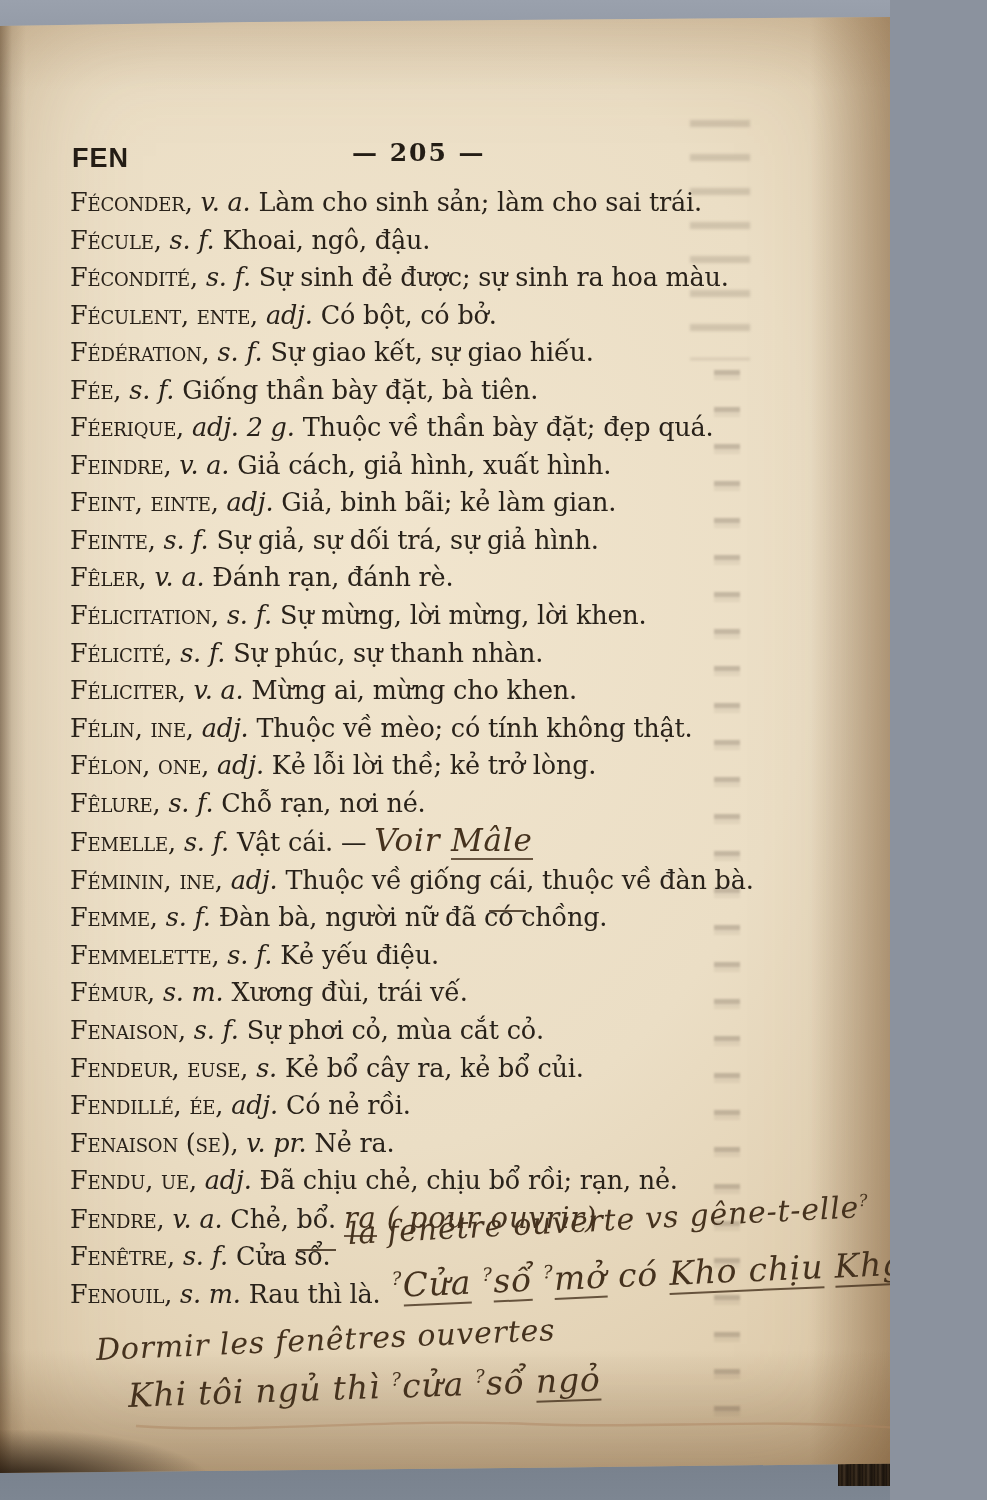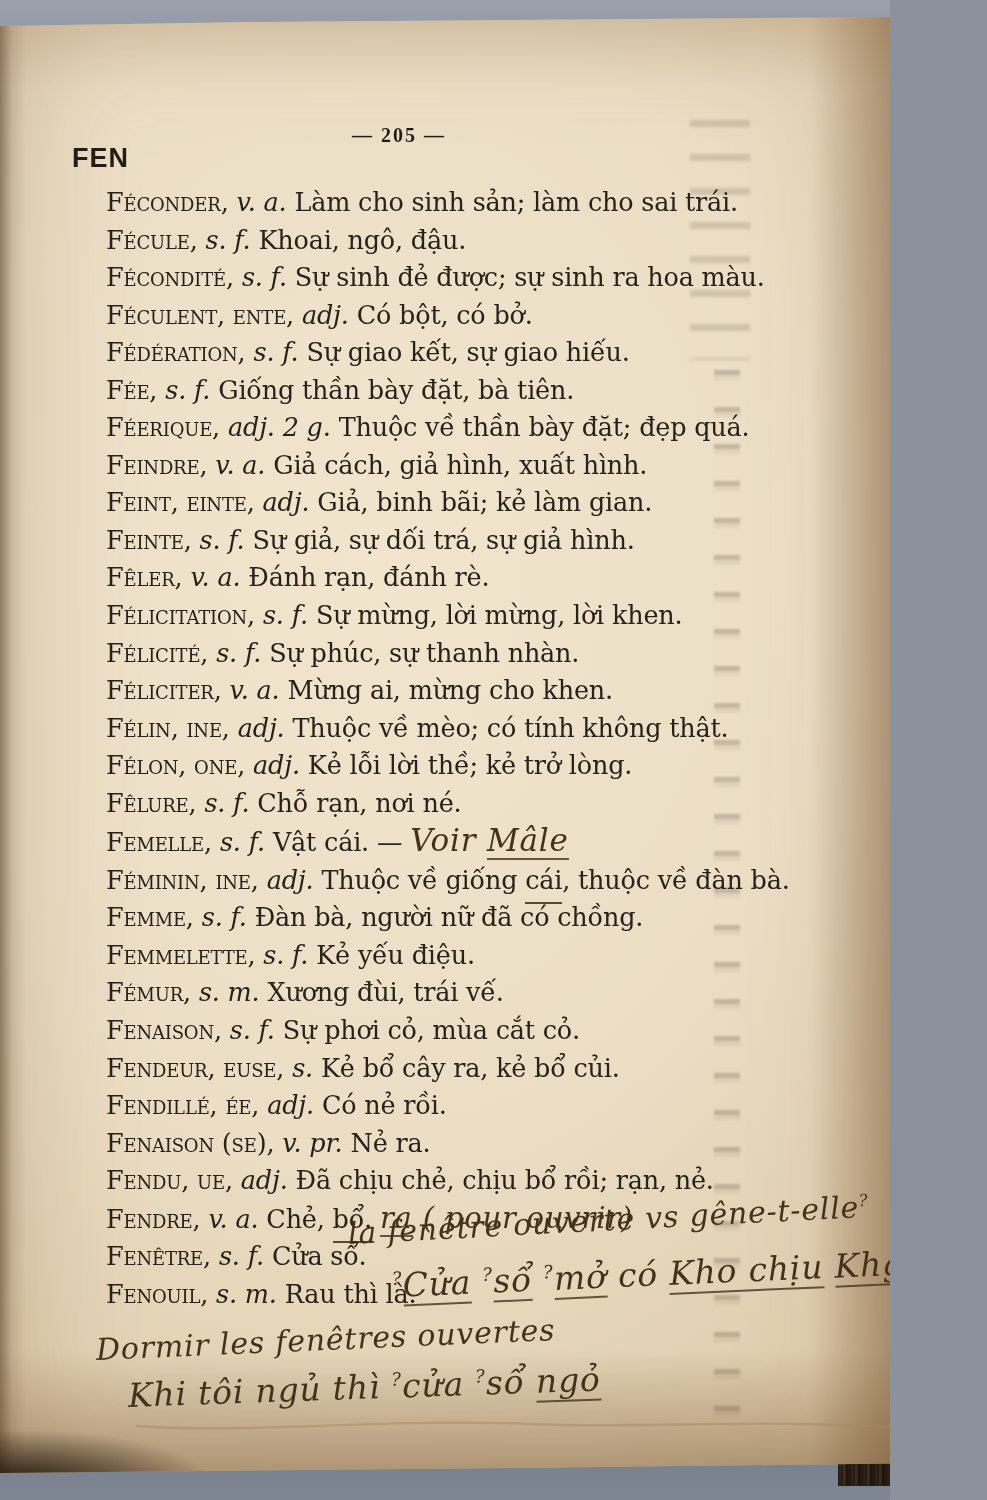--- a/index.html
+++ b/index.html
@@ -40,29 +40,29 @@
   .ghost-top{position:absolute;left:690px;top:120px;width:60px;height:240px;
     background:repeating-linear-gradient(180deg,rgba(85,72,56,.18) 0 7px,rgba(85,72,56,0) 7px 34px);
     filter:blur(1.6px);}
 
   
   .corner-blob{position:absolute;left:0;bottom:12px;width:210px;height:58px;
     background:radial-gradient(ellipse at 8% 95%,rgba(22,13,6,.95),rgba(22,13,6,0) 72%);}
 
   .header-left{position:absolute;left:72px;top:143px;font-family:"Liberation Sans",sans-serif;
     font-weight:bold;font-size:27px;letter-spacing:1px;color:#241d15;transform:scaleY(1.05);}
-  .page-number{position:absolute;left:352px;top:124px;font-size:20px;font-weight:bold;
-    letter-spacing:2px;color:#241d15;font-family:Liberation Serif, serif;}
+  .page-number{position:absolute;left:352px;top:138px;font-size:25px;font-weight:bold;
+    letter-spacing:2px;color:#241d15;}
 
   .entries{position:absolute;left:70px;top:184px;width:880px;}
   .entry{line-height:37.55px;white-space:nowrap;font-size:25.5px;letter-spacing:-.2px;}
-  .head{font-variant:small-caps;margin-left:36px;}
+  .head{font-variant:small-caps;}
   .pos{font-style:italic;margin:16px 8px;}
 
-  .pt-ul{border-bottom:2.5px solid rgba(62,46,28,.85);padding-bottom:7px;}
+  .pt-ul{border-bottom:2.5px solid rgba(62,46,28,.85);padding-bottom:15px;}
   .pt-hw,.pt-hwul,.pt-hw2,.pt-hw2ul{font-style:italic;color:var(--ink-hand);letter-spacing:.8px;}
   .entry .pt-hw,.entry .pt-hwul{font-size:29px;}
   .entry .pt-hw2,.entry .pt-hw2ul{font-size:31px;}
   .pt-hwul,.pt-hw2ul{border-bottom:2.5px solid rgba(70,50,30,.8);padding-bottom:0;}
   sup.pt-q{font-style:italic;color:var(--ink-hand);font-size:.55em;line-height:0;}
 
   .overlay-layer{position:absolute;inset:0;}
   .hwline{position:absolute;white-space:nowrap;font-style:italic;color:var(--ink-hand);
     letter-spacing:1px;transform-origin:left center;}
   .hwline .pt-hwul{border-bottom:2.5px solid rgba(70,50,30,.8);}

